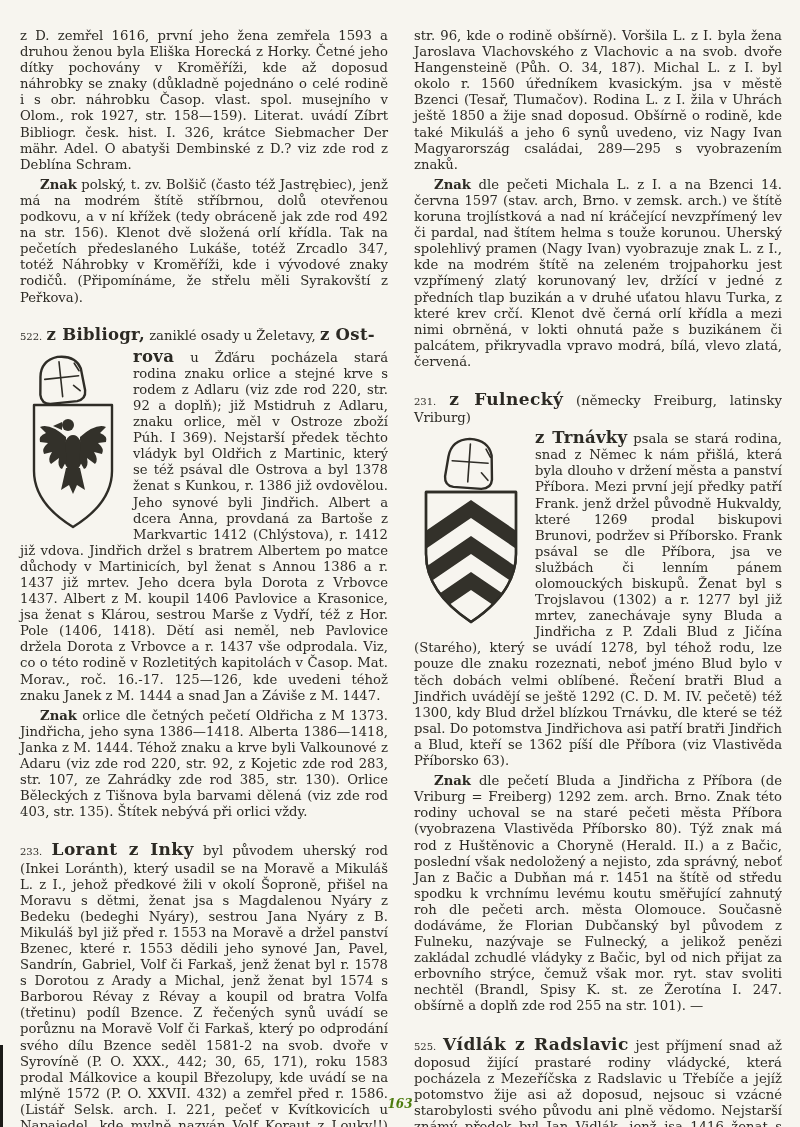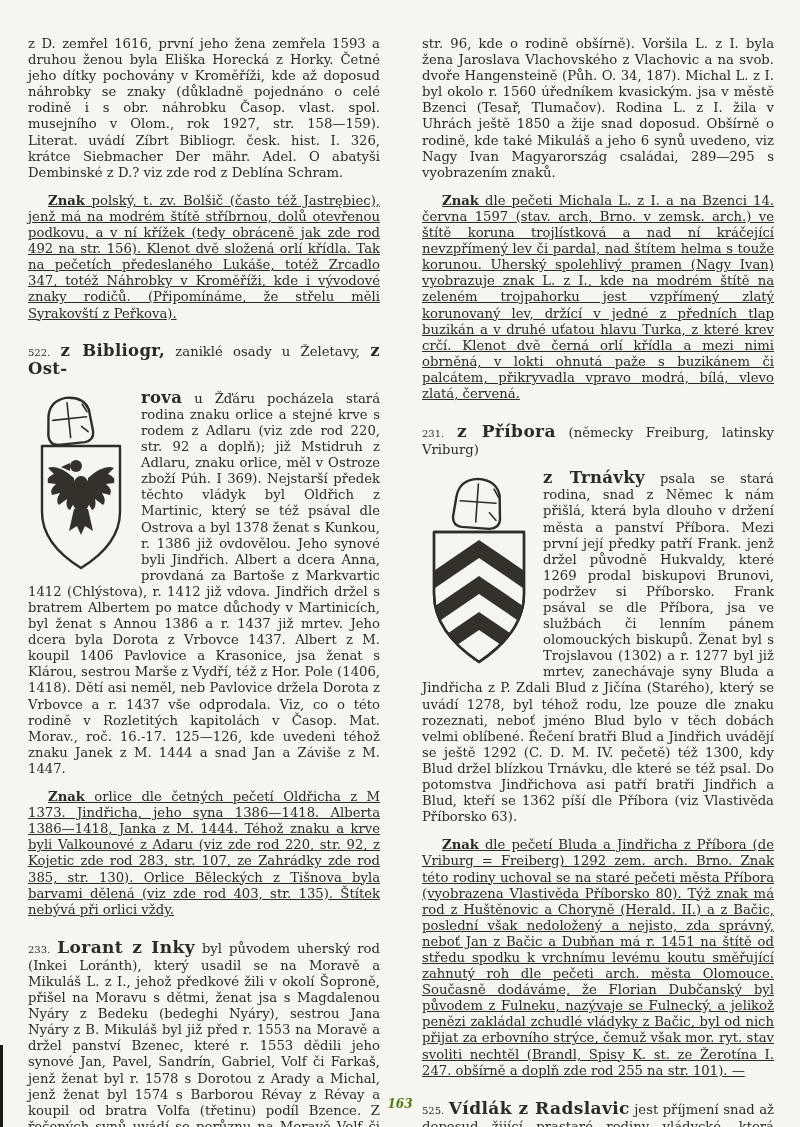--- a/index.html
+++ b/index.html
@@ -15,22 +15,22 @@
     padding:24px 14px 0 16px;
     display:flex;
     gap:18px;
   }
   .col{
     flex:1;
     font-size:13.2px;
     line-height:16.1px;
     text-align:justify;
   }
-  p{margin:12px;}
-  .indent{text-indent:20px;text-decoration:underline;}
+  p{margin:4px;}
+  .indent{text-indent:20px;}
   .znak-para{margin-top:4px;}
   .section{margin-top:21px;}
   .sec-head{margin-bottom:1px;}
   .sec-num{font-size:10px;}
   .sec-title{font-weight:bold;font-size:16.5px;letter-spacing:.3px;}
   .sec-title-lg{font-weight:bold;font-size:17px;letter-spacing:.4px;}
   .sec-sub{font-size:13.2px;}
   .lead{font-weight:bold;}
   .body-lead{font-weight:bold;font-size:16.5px;letter-spacing:.3px;}
   .float-arms{
@@ -119,21 +119,21 @@
 
     <p>str. 96, kde o rodině obšírně). Voršila L. z I. byla žena Jaroslava Vlachovského z Vlachovic a na svob. dvoře Hangensteině (Půh. O. 34, 187). Michal L. z I. byl okolo r. 1560 úředníkem kvasickým. jsa v městě Bzenci (Tesař, Tlumačov). Rodina L. z I. žila v Uhrách ještě 1850 a žije snad doposud. Obšírně o rodině, kde také Mikuláš a jeho 6 synů uvedeno, viz Nagy Ivan Magyarország családai, 289—295 s vyobrazením znaků.</p>
 
     <p class="indent znak-para">
       <span class="lead">Znak</span><span> dle pečeti Michala L. z I. a na Bzenci 14. června 1597 (stav. arch, Brno. v zemsk. arch.) ve štítě koruna trojlístková a nad ní kráčející nevzpřímený lev či pardal, nad štítem helma s touže korunou. Uherský spolehlivý pramen (Nagy Ivan) vyobrazuje znak L. z I., kde na modrém štítě na zeleném trojpahorku jest vzpřímený zlatý korunovaný lev, držící v jedné z předních tlap buzikán a v druhé uťatou hlavu Turka, z které krev crčí. Klenot dvě černá orlí křídla a mezi nimi obrněná, v lokti ohnutá paže s buzikánem či palcátem, přikryvadla vpravo modrá, bílá, vlevo zlatá, červená.</span>
     </p>
 
     <div class="section">
       <p class="sec-head">
         <span class="sec-num">231.</span>
-        <span class="sec-title-lg">z Příbora</span><span class="sec-sub"> (německy Freiburg, latinsky Vriburg)</span>
+        <span class="sec-title-lg">z Fulnecký</span><span class="sec-sub"> (německy Freiburg, latinsky Vriburg)</span>
       </p>
       <p>
         <span class="float-arms">
           <svg width="98" height="192" viewBox="0 0 98 192">
             <g transform="rotate(4 48 30)">
               <path class="ink" d="M26 24 Q28 7 46 5 Q65 5 69 20 L71 44 Q71 53 61 54 L33 54 Q24 53 24 44 Z"></path>
               <line class="ink-thin" x1="47" y1="10" x2="47" y2="48"></line>
               <line class="ink-thin" x1="30" y1="28" x2="66" y2="28"></line>
               <line class="ink-thin" x1="63" y1="14" x2="68" y2="22"></line>
               <line class="ink-thin" x1="60" y1="38" x2="67" y2="45"></line>

